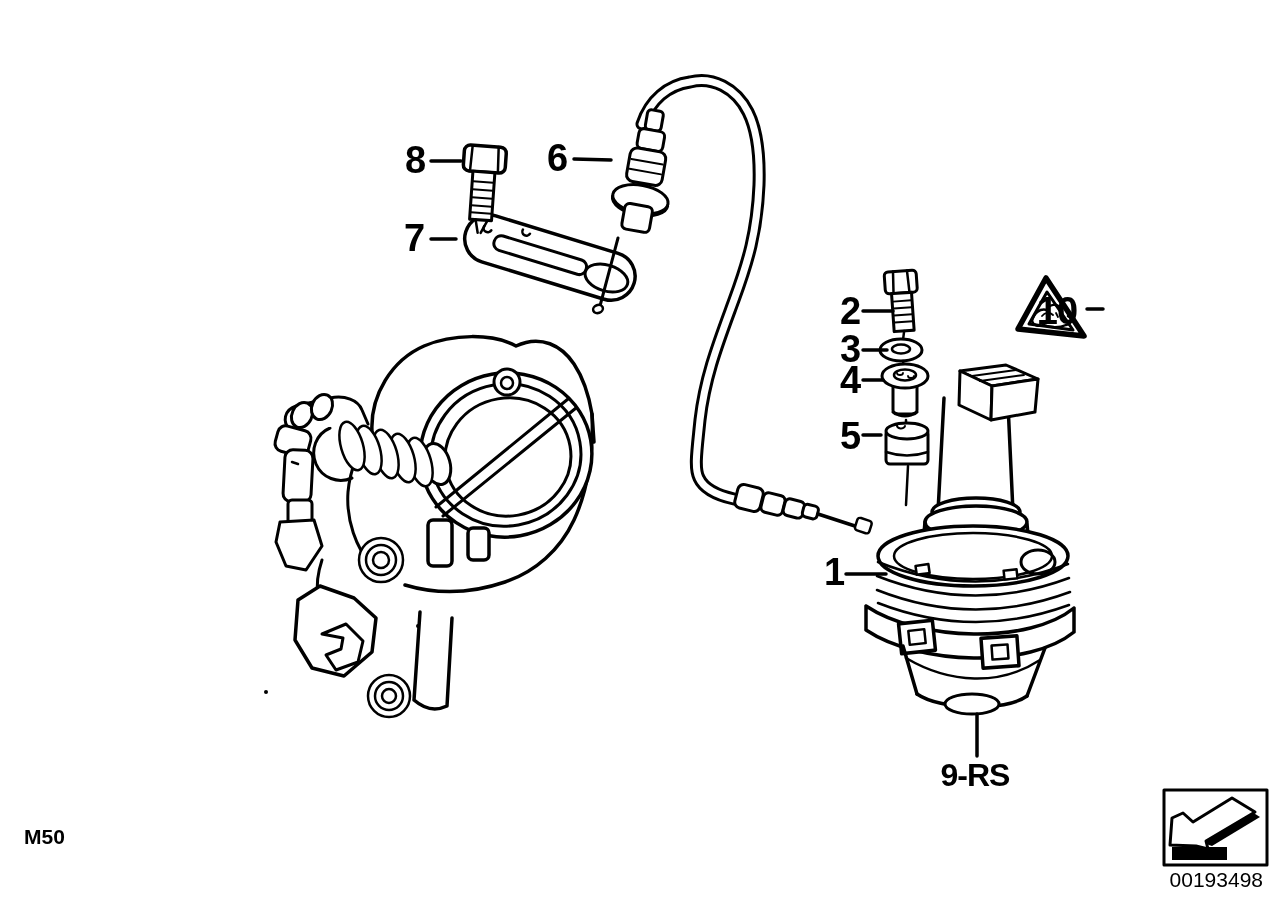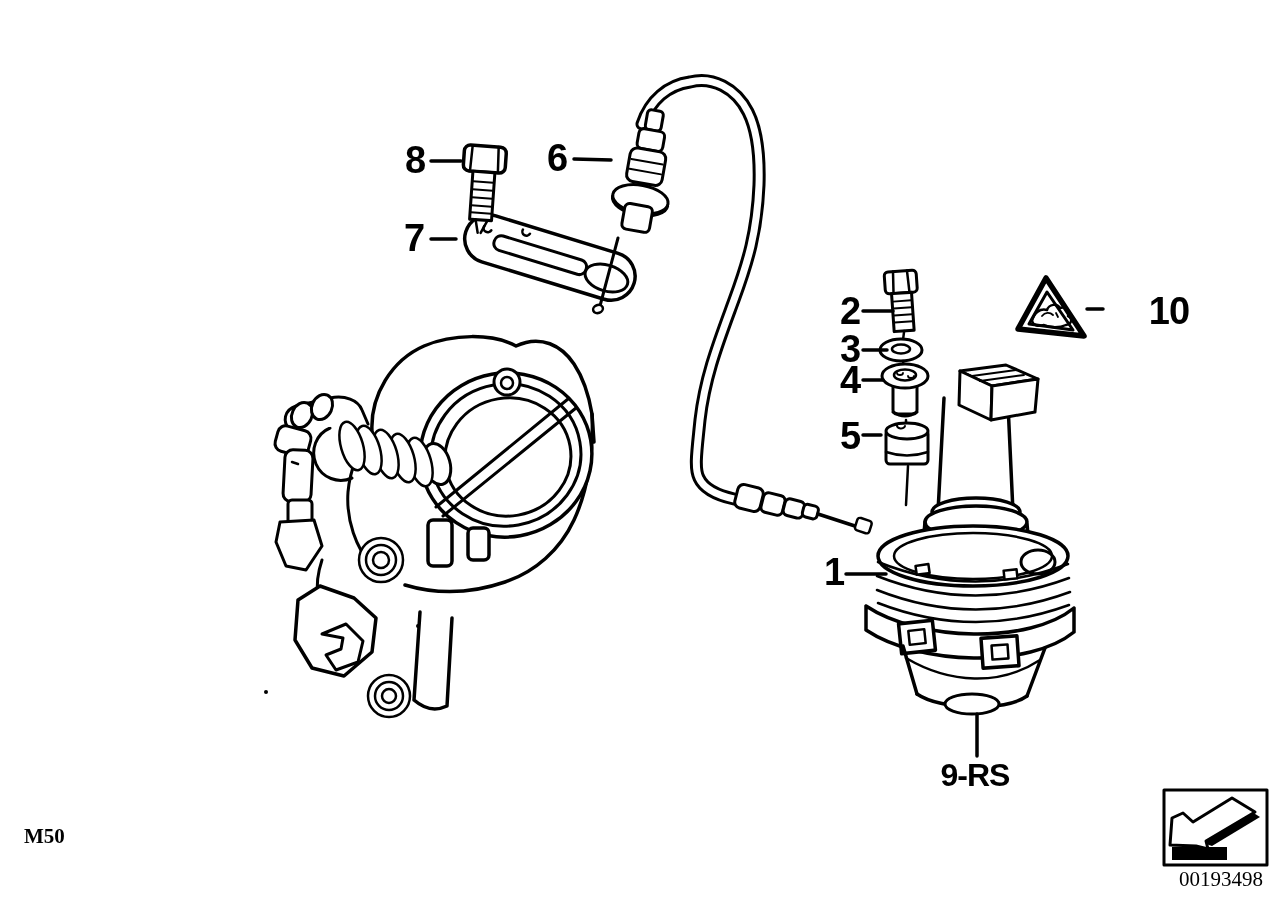--- a/index.html
+++ b/index.html
@@ -220,19 +220,19 @@
   </svg>
 
   <div class="callout" style="left:415px; top:160px;">8</div>
   <div class="callout" style="left:557px; top:158px;">6</div>
   <div class="callout" style="left:414px; top:238px;">7</div>
   <div class="callout" style="left:850px; top:311px;">2</div>
   <div class="callout" style="left:850px; top:349px;">3</div>
   <div class="callout" style="left:850px; top:380px;">4</div>
   <div class="callout" style="left:850px; top:436px;">5</div>
   <div class="callout" style="left:834px; top:572px;">1</div>
-  <div class="callout" style="left:1169px; top:311px;">10</div>
+  <div class="callout" style="left:1057px; top:311px;">10</div>
   <div class="callout" style="left:975px; top:775px; font-size:32px;">9-RS</div>
 
-  <div class="code bold" style="left:24px; top:826px;font-family:Liberation Serif, serif;">M50</div>
-  <div class="code" style="right:25px; top:869px;font-family:Liberation Serif, serif;">00193498</div>
+  <div class="code bold" style="left:24px; top:826px;">M50</div>
+  <div class="code" style="right:25px; top:869px;">00193498</div>
 
 </div>
 
 </body></html>

